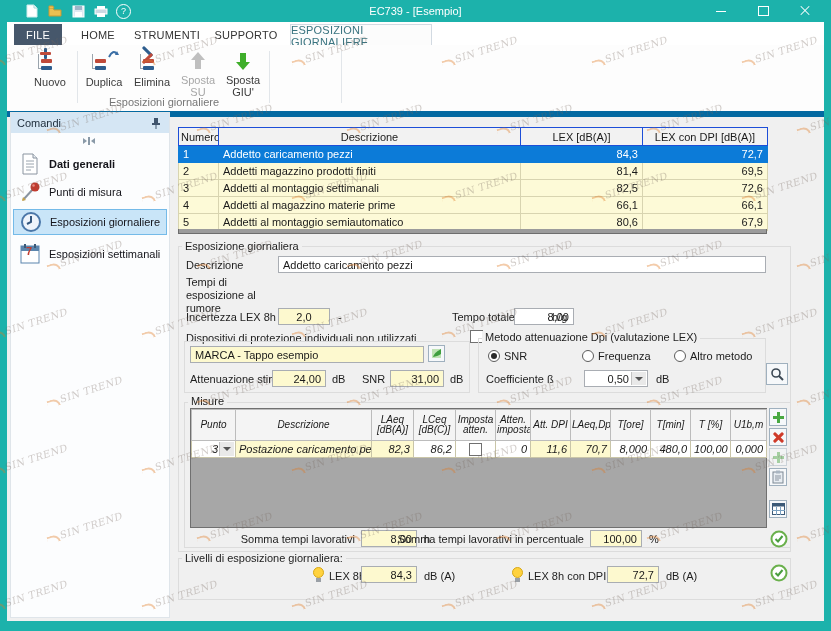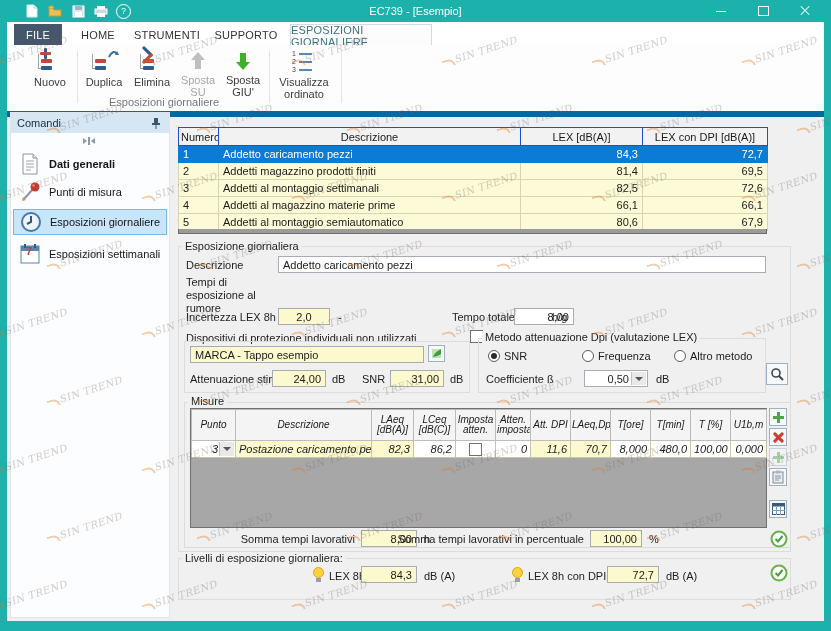--- a/index.html
+++ b/index.html
@@ -198,37 +198,20 @@
       <span class="lbl">Sposta SU</span>
     </div>
     <div class="rbtn" style="left:214px;width:44px;">
       <span class="arrow-dn">
           <i class="head"></i>
           <i class="stem"></i>
         </span>
       <span class="lbl">Sposta GIU'</span>
     </div>
     <span class="rsep" style="left:262px;"></span>
-    <div class="rbtn" style="left:266px;width:62px;">
-      <span class="ordico">
-        <span class="row">
-            <b>1</b>
-            <u></u>
-          </span>
-        <span class="row">
-            <b>2</b>
-            <u></u>
-          </span>
-        <span class="row">
-            <b>3</b>
-            <u></u>
-          </span>
-      </span>
-      <span class="lbl">Visualizza ordinato</span>
-    </div>
     <span class="rsep" style="left:334px;"></span>
     <div class="rgrouplbl" style="left:66px;width:182px;">Esposizioni giornaliere</div>
   </div>
 
   <div class="abs sidebar">
     <div class="side-head">
       <span>Comandi</span>
       <span class="pin">
         <svg width="10" height="12">
             <rect x="3" y="1" width="4" height="6" fill="#3f546d"></rect>

